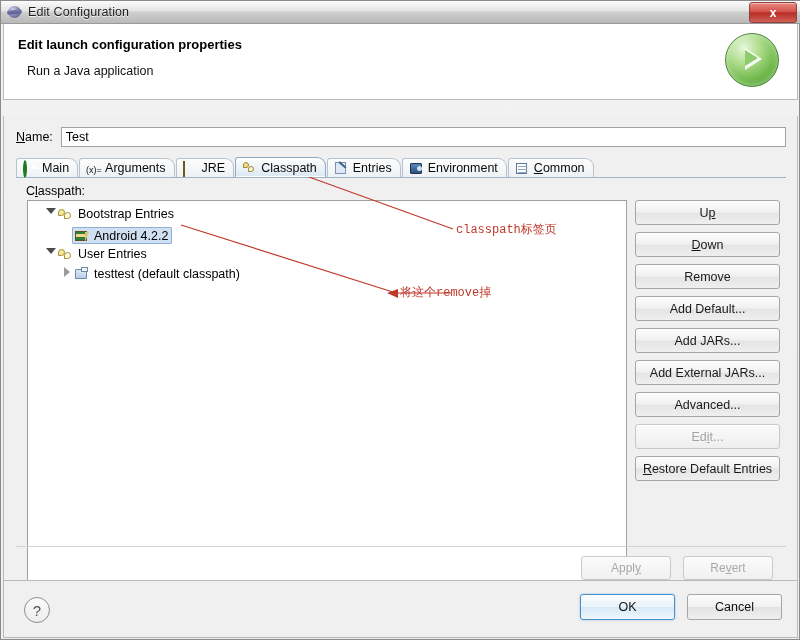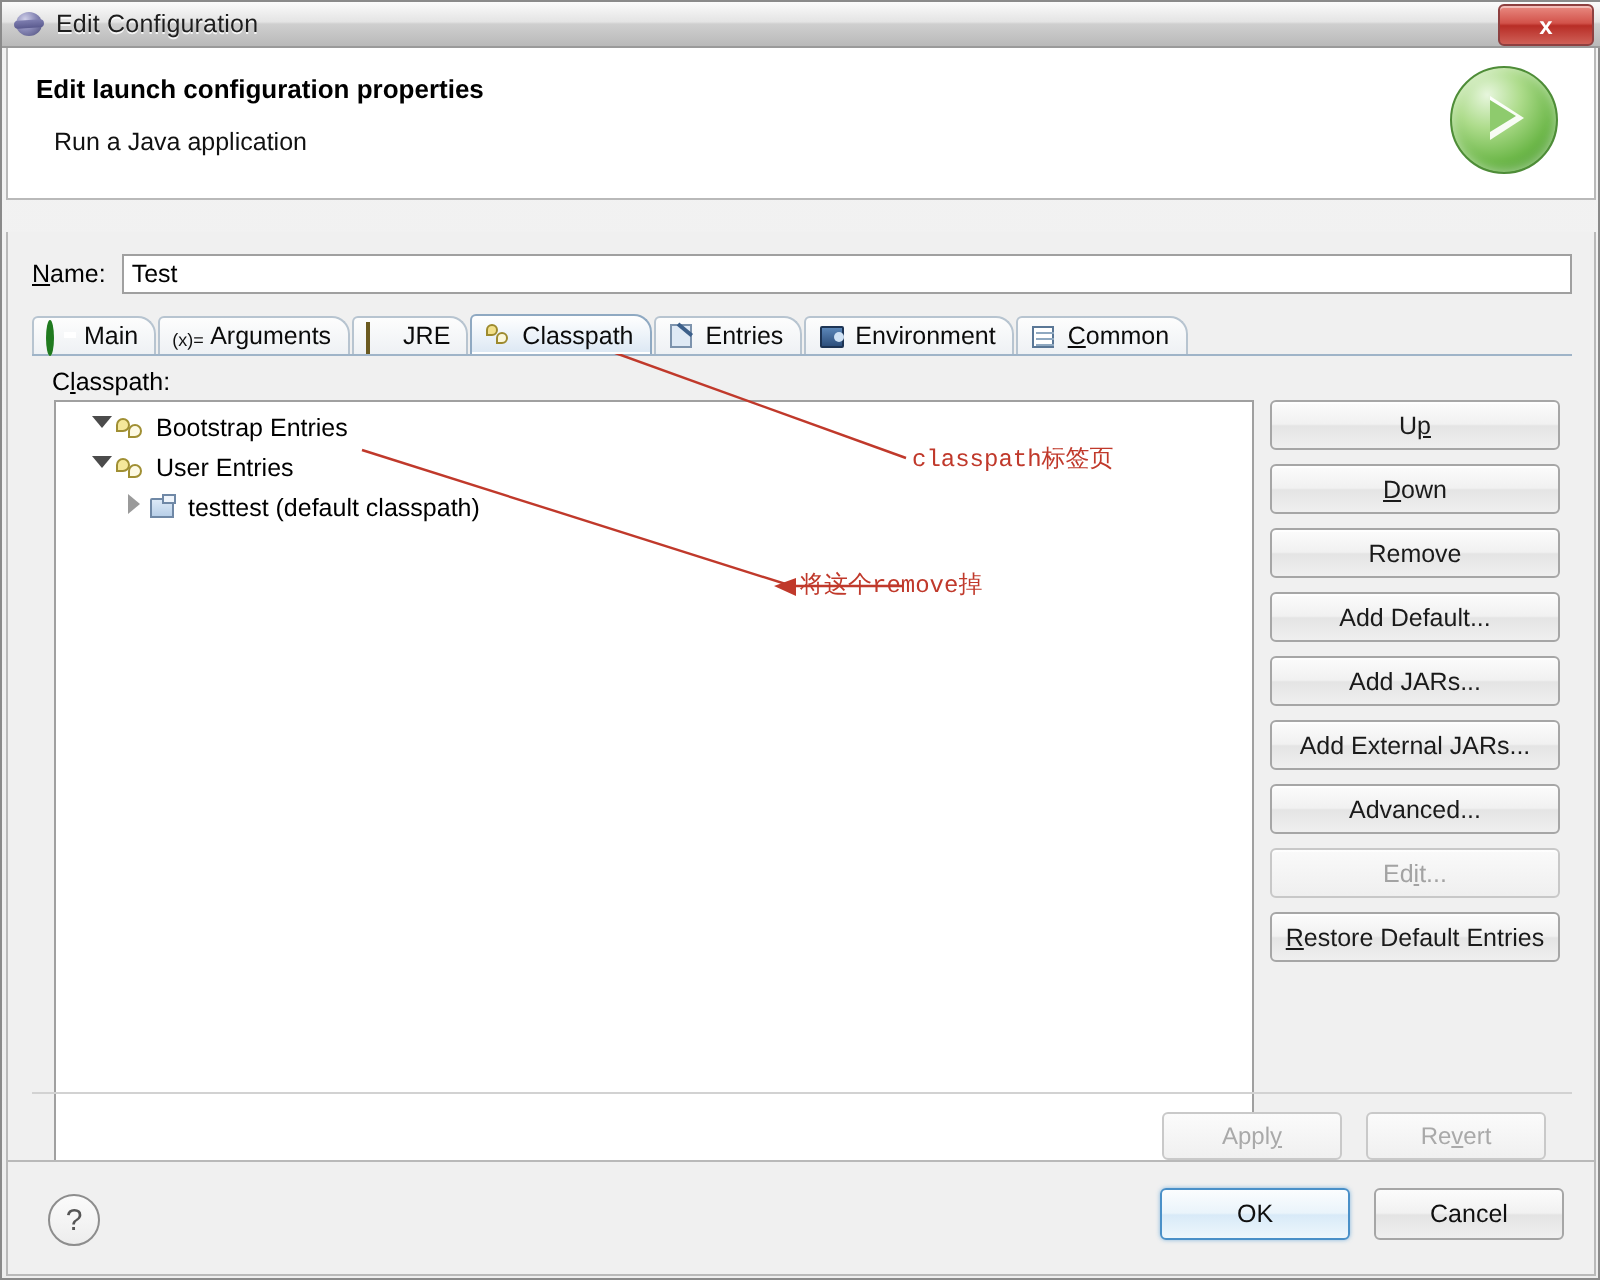--- a/index.html
+++ b/index.html
@@ -307,20 +307,28 @@
 
     <div class="tree-box">
       <div class="tnode indent1" style="margin-top:6px;">
         <span class="twist open"></span>
         <span class="tico lib-icon">
             <b></b>
             <i></i>
           </span>
         <span>Bootstrap Entries</span>
       </div>
+      <div class="tnode indent2">
+        <span class="sel" style="display:flex;align-items:center;height:17px;">
+          <span class="tico book-icon-wrap" style="width:16px;height:14px;position:relative;">
+              <span class="book-icon"></span>
+            </span>
+          <span>Android 4.2.2</span>
+        </span>
+      </div>
       <div class="tnode indent1">
         <span class="twist open"></span>
         <span class="tico lib-icon">
             <b></b>
             <i></i>
           </span>
         <span>User Entries</span>
       </div>
       <div class="tnode indent2b">
         <span class="twist closed"></span>

